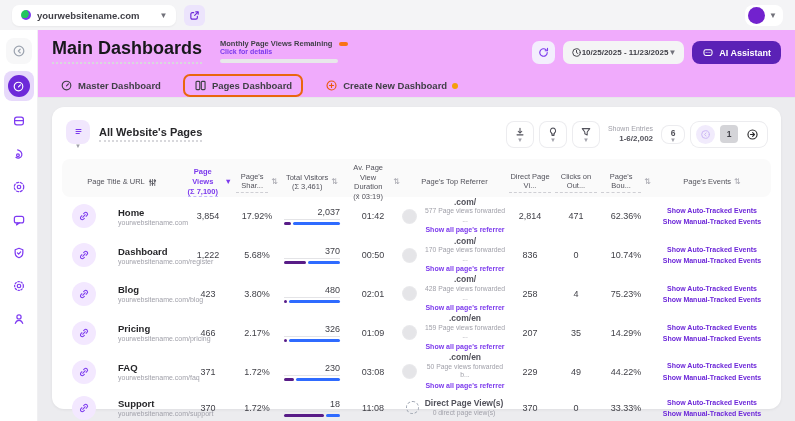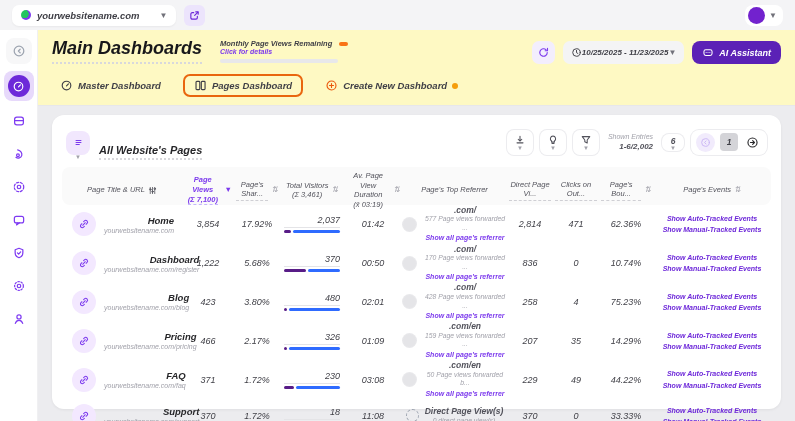--- a/index.html
+++ b/index.html
@@ -1,18 +1,18 @@
 <!DOCTYPE html>
 <html><head>
 <meta charset="utf-8">
 <style>
   * { margin:0; padding:0; box-sizing:border-box; }
   html,body { width:795px; height:421px; overflow:hidden; }
   body { font-family:"Liberation Sans", sans-serif; background:#ececef; color:#27272a; }
-  .screen { width:795px; height:421px; display:flex; flex-direction:column;font-style:italic; }
+  .screen { width:795px; height:421px; display:flex; flex-direction:column; }
 
   
   .topbar { height:30px; background:#f4f4f6; display:flex; align-items:center; padding:0 12px; gap:8px; flex:0 0 auto; }
   .site-pill { background:#fff; border-radius:7px; height:21px; display:flex; align-items:center; gap:6px; padding:0 9px; box-shadow:0 1px 2px rgba(0,0,0,.05); cursor:pointer; }
   .favicon-dot { width:10px; height:10px; border-radius:50%; background:radial-gradient(circle at 35% 40%, #22c55e 0 45%, #7c3aed 50% 100%); }
   .site-pill .lbl { font-size:9.5px; color:#3f3f46; font-weight:bold; margin-right:14px; }
   .chev { font-size:8px; color:#71717a; }
   .open-btn { width:21px; height:21px; border-radius:6px; background:#ece4fc; color:#6d28d9; display:flex; align-items:center; justify-content:center; cursor:pointer; }
   .spacer { flex:1; }
   .avatar-wrap { display:flex; align-items:center; gap:4px; background:#fff; border-radius:8px; padding:2px 6px 2px 3px; }
@@ -22,46 +22,46 @@
   .main { flex:1; display:flex; min-height:0; }
   .sidebar { width:38px; background:#fff; border-right:1px solid #f0f0f2; display:flex; flex-direction:column; align-items:center; padding-top:8px; gap:7px; }
   .side-item { width:26px; height:26px; border-radius:8px; display:flex; align-items:center; justify-content:center; color:#7e3af2; cursor:pointer; }
   .side-item.gray { background:#f7f7f8; color:#9ca3af; }
   .side-item.active { width:30px; height:30px; background:#e7d9fb; }
   .side-item.active .inner { width:22px; height:22px; border-radius:50%; background:#6d28d9; color:#fff; display:flex; align-items:center; justify-content:center; }
 
   .content { flex:1; display:flex; flex-direction:column; min-width:0; }
 
   
-  .page-header { background:#fef9c3; padding:8px 14px 0 14px; }
+  .page-header { background:#f0abfc; padding:8px 14px 0 14px; }
   .ph-row1 { display:flex; align-items:flex-start; gap:18px; }
   .page-title-big { font-size:18px; font-weight:bold; color:#18181b; border-bottom:2px dotted #d8d8dc; padding-bottom:3px; }
   .quota { width:128px; margin-top:1px; }
   .quota-top { display:flex; align-items:center; justify-content:space-between; }
   .quota-label { font-size:7.5px; font-weight:bold; color:#3f3f46; }
   .quota-ind { width:9px; height:4px; border-radius:2px; background:#f97316; }
   .quota-link { font-size:7px; color:#7c3aed; font-weight:bold; cursor:pointer; }
   .quota-bar { margin-top:4px; width:118px; height:4px; border-radius:2px; background:#e8e8ea; }
   .hdr-controls { display:flex; align-items:center; gap:8px; margin-top:3px; }
   .refresh-btn { width:23px; height:23px; border-radius:7px; background:#f3eefd; color:#7c3aed; display:flex; align-items:center; justify-content:center; cursor:pointer; }
   .date-pill { height:23px; background:#f4f4f5; border-radius:7px; display:flex; align-items:center; padding:0 8px; font-size:8px; color:#3f3f46; font-weight:bold; cursor:pointer; }
   .ai-btn { height:23px; background:#5b21b6; border-radius:8px; color:#fff; display:flex; align-items:center; gap:5px; padding:0 10px; font-size:9px; font-weight:bold; cursor:pointer; }
   
-  .tabs { display:flex; align-items:center; gap:16px; margin:10px 0 0 2px; padding-bottom:8px; }
+  .tabs { display:flex; align-items:center; gap:16px; margin:10px 0 0 2px; }
   .tab { display:flex; align-items:center; gap:5px; font-size:9.5px; font-weight:bold; color:#3f3f46; cursor:pointer; padding:4px 6px; }
   .tab.highlight { border:2.5px solid #e9660e; border-radius:7px; padding:3px 9px; }
   .tab.create { color:#3f3f46; }
   .tab .oicon { color:#ea580c; }
   .orange-dot { width:6px; height:6px; border-radius:50%; background:#f59e0b; }
   .divider { height:1px; background:#e7e7ea; }
 
   
   .page-body { flex:1; padding:9px 14px 12px 14px; background:#ececef; min-height:0; }
   .card { background:#fff; border-radius:12px; box-shadow:0 1px 3px rgba(0,0,0,.06); height:100%; padding:8px 10px; display:flex; flex-direction:column; }
-  .card-head { display:flex; align-items:flex-end; gap:9px; padding:2px 4px 7px 4px; }
+  .card-head { display:flex; align-items:center; gap:9px; padding:2px 4px 7px 4px; }
   .card-icon-wrap { display:flex; flex-direction:column; align-items:center; }
   .card-icon { width:24px; height:24px; border-radius:8px; background:#f1e7fd; color:#7c3aed; display:flex; align-items:center; justify-content:center; }
   .mini-chev { font-size:6px; color:#a1a1aa; line-height:5px; }
   .card-title { font-size:11px; font-weight:bold; color:#27272a; border-bottom:2px dotted #d8d8dc; padding-bottom:2px; }
   .toolbar { margin-left:auto; display:flex; align-items:center; gap:7px; }
   .tool-btn { width:26px; height:25px; border-radius:7px; background:#fff; box-shadow:0 0 0 1px #ececef; display:flex; flex-direction:column; align-items:center; justify-content:center; color:#52525b; cursor:pointer; }
   .shown { text-align:right; line-height:1.25; margin:8px 2px; }
   .shown .l1 { font-size:7px; color:#a1a1aa; }
   .shown .l2 { font-size:8px; color:#52525b; font-weight:bold; }
   .psize { display:flex; flex-direction:column; align-items:center; font-size:8.5px; font-weight:bold; color:#52525b; cursor:pointer; background:#fff; box-shadow:0 0 0 1px #ececef; border-radius:7px; padding:2px 8px 0 8px; }
@@ -75,21 +75,21 @@
   .thead { background:#fafafa; border-radius:8px; min-height:38px; font-size:7.5px; color:#52525b; }
   .hcell { display:flex; align-items:center; justify-content:center; gap:3px; text-align:center; line-height:1.3; padding:4px 2px; }
   .hstack { display:flex; flex-direction:column; align-items:center; }
   .sort { font-size:8px; color:#a1a1aa; }
   .dash-u { border-bottom:1px dashed #cfcfd4; padding-bottom:1px; }
   .hviews { color:#7c3aed; font-weight:bold; }
   .hviews .sum { border-bottom:1px dashed #c4b5fd; }
   .rows { flex:1; display:flex; flex-direction:column; justify-content:space-around; }
   .trow { min-height:34px; }
   .cell { text-align:center; font-size:9px; color:#3f3f46; }
-  .title-cell { display:flex; align-items:center; gap:8px; text-align:right; padding-left:10px; }
+  .title-cell { display:flex; align-items:center; gap:22px; text-align:left; padding-left:10px; }
   .link-badge { width:24px; height:24px; border-radius:50%; background:#f3e8ff; color:#7c3aed; display:flex; align-items:center; justify-content:center; flex:0 0 auto; }
   .pg-title { font-size:9.5px; font-weight:bold; color:#27272a; }
   .pg-url { font-size:7px; color:#a1a1aa; margin-top:1px; }
   .visit-stack { width:56px; margin:0 auto; }
   .visit-num { font-size:9px; color:#3f3f46; text-align:right; border-bottom:1px solid #e4e4e7; padding-bottom:2px; }
   .visit-bar { margin-top:2px; height:3px; display:flex; gap:2px; }
   .visit-bar .p { background:#581c87; border-radius:2px; }
   .visit-bar .b { flex:1; background:#2f6bff; border-radius:2px; }
   .ref-cell { display:flex; align-items:center; justify-content:center; gap:6px; }
   .fav { width:15px; height:15px; border-radius:50%; flex:0 0 auto; }

